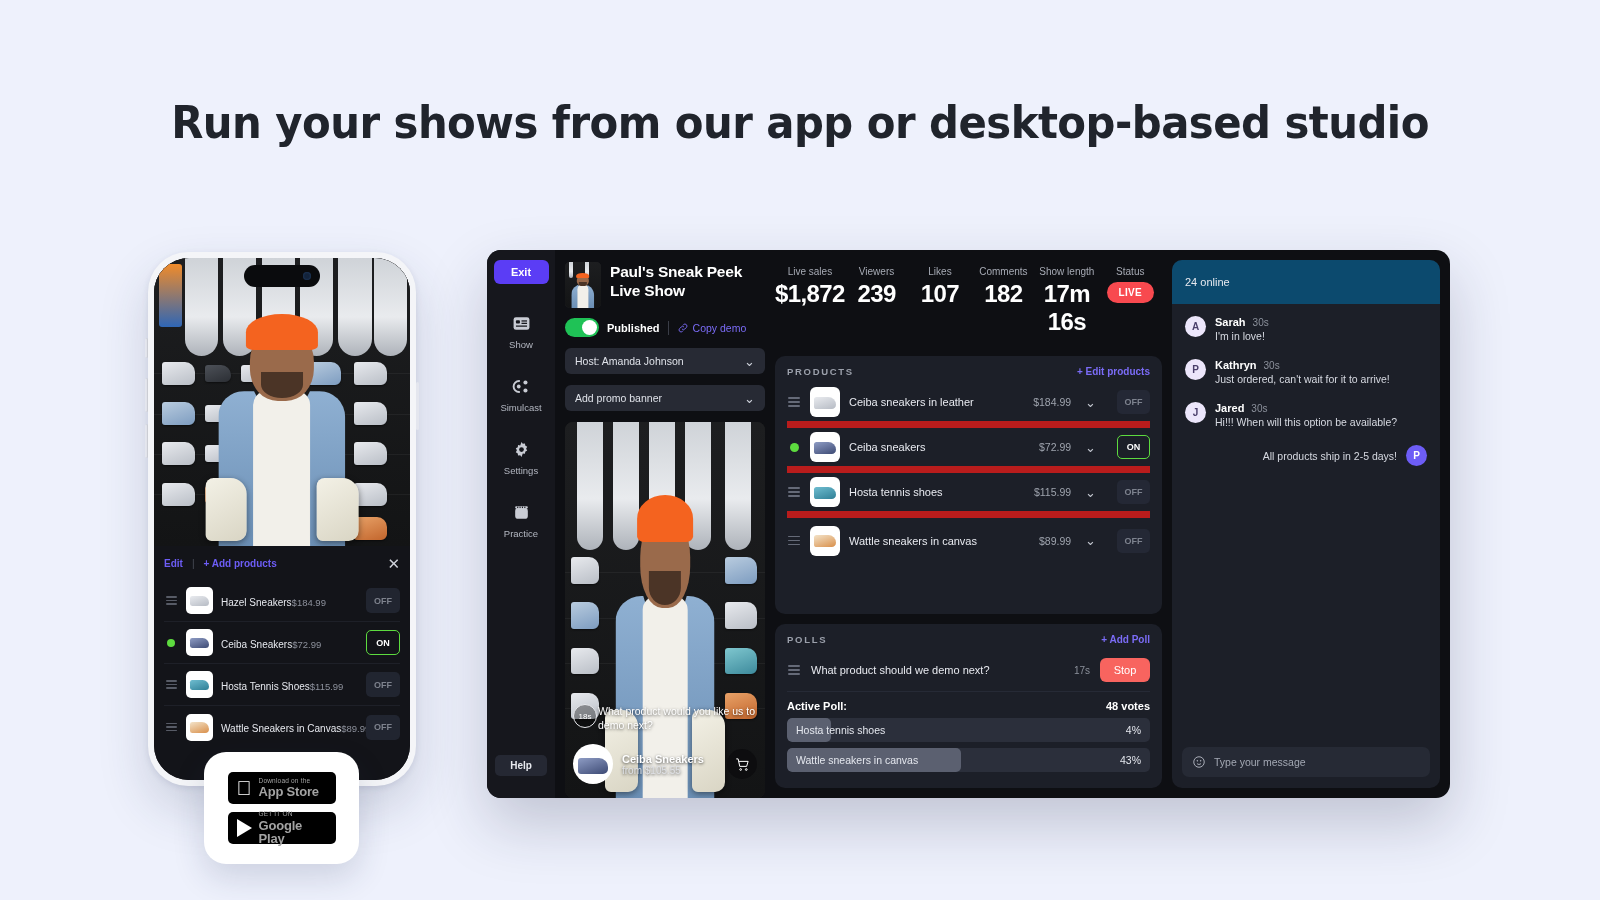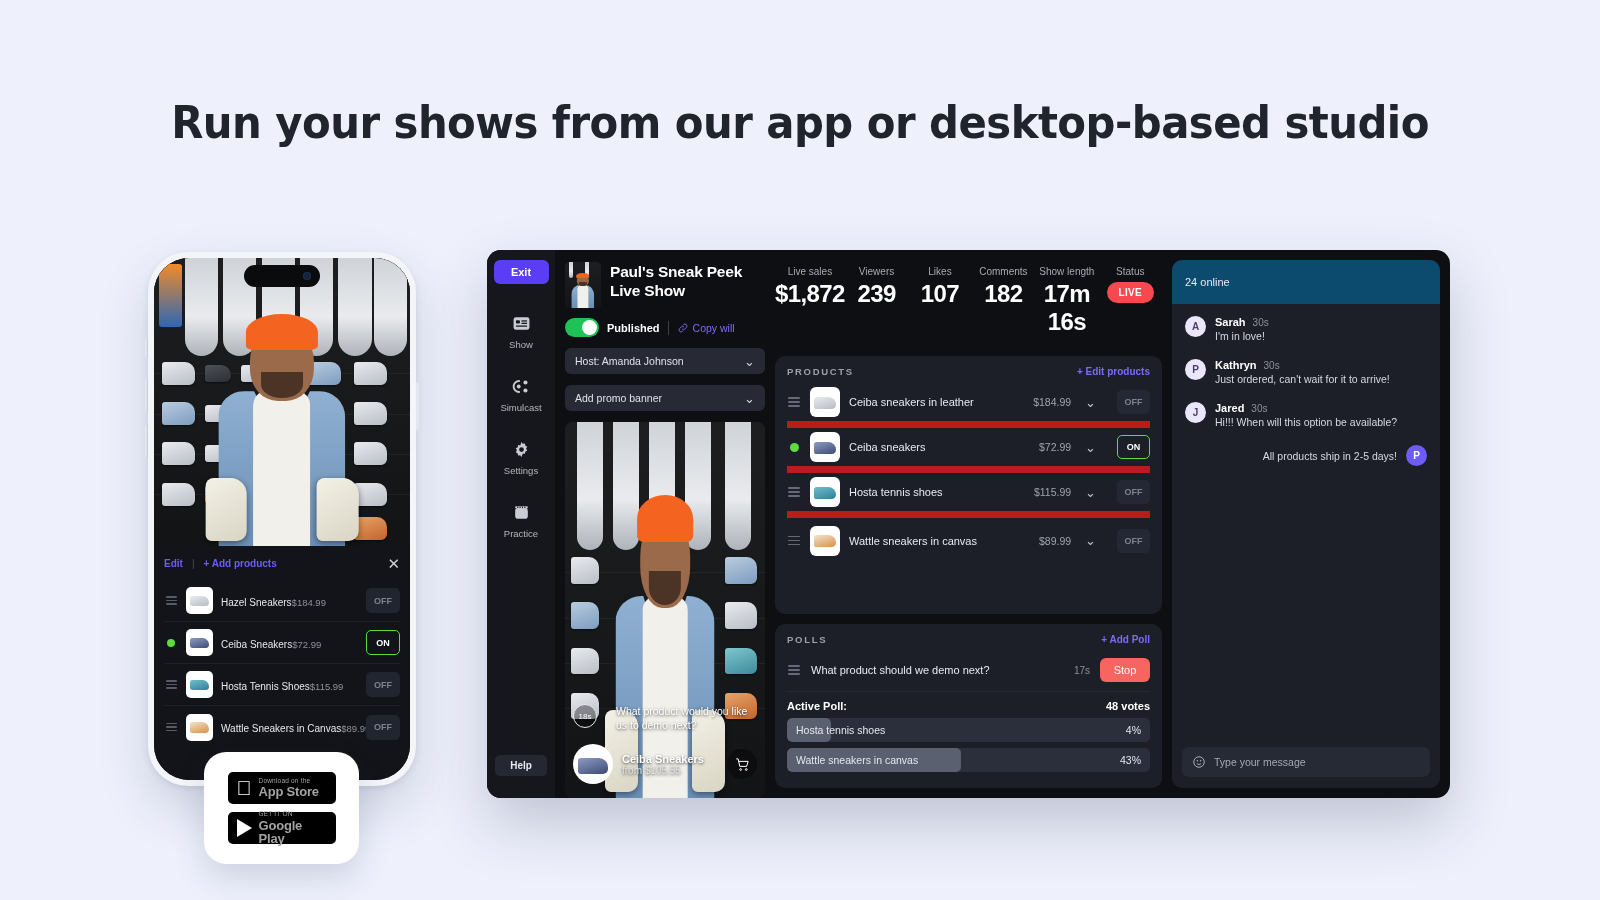--- a/index.html
+++ b/index.html
@@ -155,21 +155,21 @@
   .pub-lab { color:#fff; font-size:11px; font-weight:700; }
   .vbar { width:1px; height:14px; background:#3a3d47; }
   .copy { display:flex; align-items:center; gap:4px; color:#7b6cf7; font-size:10.5px; cursor:pointer; }
   .copy svg { width:12px; height:12px; stroke:#7b6cf7; fill:none; stroke-width:1.8; }
   .sel {
     margin-top:11px; height:26px; background:#272a34; border-radius:6px;
     display:flex; align-items:center; padding:0 10px; color:#dfe2e9; font-size:10.5px; cursor:pointer;
   }
   .sel .chev { margin-left:auto; color:#cdd1da; font-size:10px; }
   .preview { margin-top:11px; flex:1; border-radius:8px; overflow:hidden; position:relative; background:#17181a; }
-  .ov-poll { position:absolute; left:8px; right:8px; bottom:66px; display:flex; gap:19px; align-items:flex-start; }
+  .ov-poll { position:absolute; left:8px; right:8px; bottom:66px; display:flex; gap:1px; align-items:flex-start; }
   .ov-timer { width:24px; height:24px; border-radius:50%; border:1.5px solid #e9eaee; color:#fff;
               font-size:8px; display:flex; align-items:center; justify-content:center; flex:none; background:rgba(0,0,0,.35); }
   .ov-q { color:#fff; font-size:10.5px; line-height:14px; text-shadow:0 1px 3px rgba(0,0,0,.7); }
   .ov-prod { position:absolute; left:8px; right:8px; bottom:14px; display:flex; align-items:center; gap:9px; }
   .ov-thumb { width:40px; height:40px; border-radius:50%; background:#fff; flex:none; overflow:hidden; position:relative; }
   .ov-thumb .sh2 { position:absolute; left:12%; top:36%; width:76%; height:38%; border-radius:3px 9px 5px 3px;
         background:linear-gradient(160deg,#8e9cc4,#3d4a74); }
   .ov-name { color:#fff; font-size:11px; font-weight:700; text-shadow:0 1px 3px rgba(0,0,0,.7); }
   .ov-from { color:#dfe1e6; font-size:10px; text-shadow:0 1px 3px rgba(0,0,0,.7); }
   .ov-cart { margin-left:auto; width:30px; height:30px; border-radius:50%; background:#0d0d0f;
@@ -461,21 +461,21 @@
         <div class="toggle">
             <i></i>
           </div>
         <span class="pub-lab">Published</span>
         <span class="vbar"></span>
         <span class="copy">
           <svg viewBox="0 0 24 24">
               <path d="M10 14a4 4 0 005.7 0l3-3a4 4 0 00-5.7-5.7l-1.2 1.2"></path>
               <path d="M14 10a4 4 0 00-5.7 0l-3 3a4 4 0 005.7 5.7l1.2-1.2"></path>
             </svg>
-          <span>Copy  will</span>
+          <span>Copy  demo</span>
         </span>
       </div>
 
       <div class="sel">
         <span>Host: Amanda Johnson</span>
         <span class="chev" style="font-size: 13px;">⌄</span>
       </div>
       <div class="sel">
         <span>Add promo banner</span>
         <span class="chev" style="font-size: 13px;">⌄</span>

